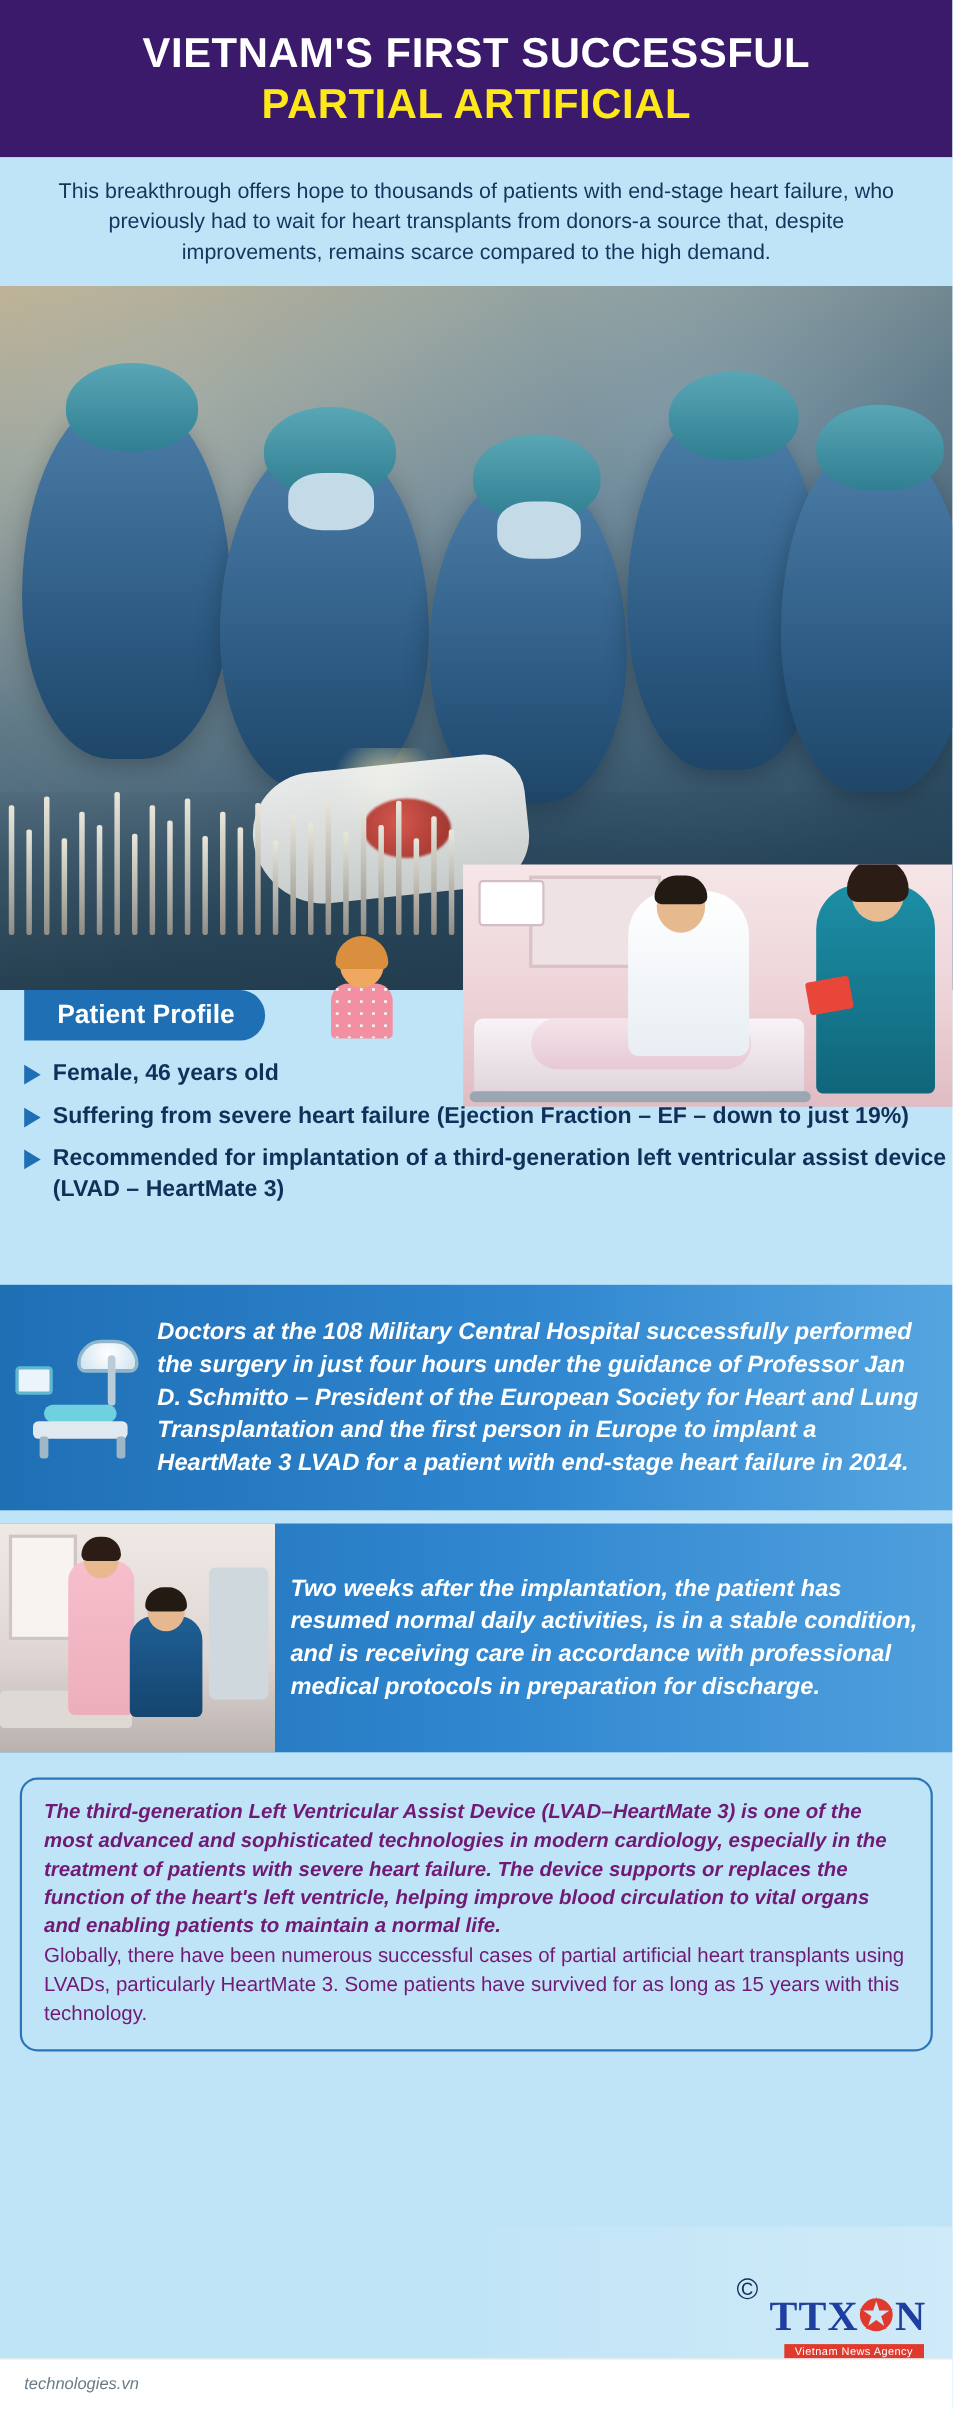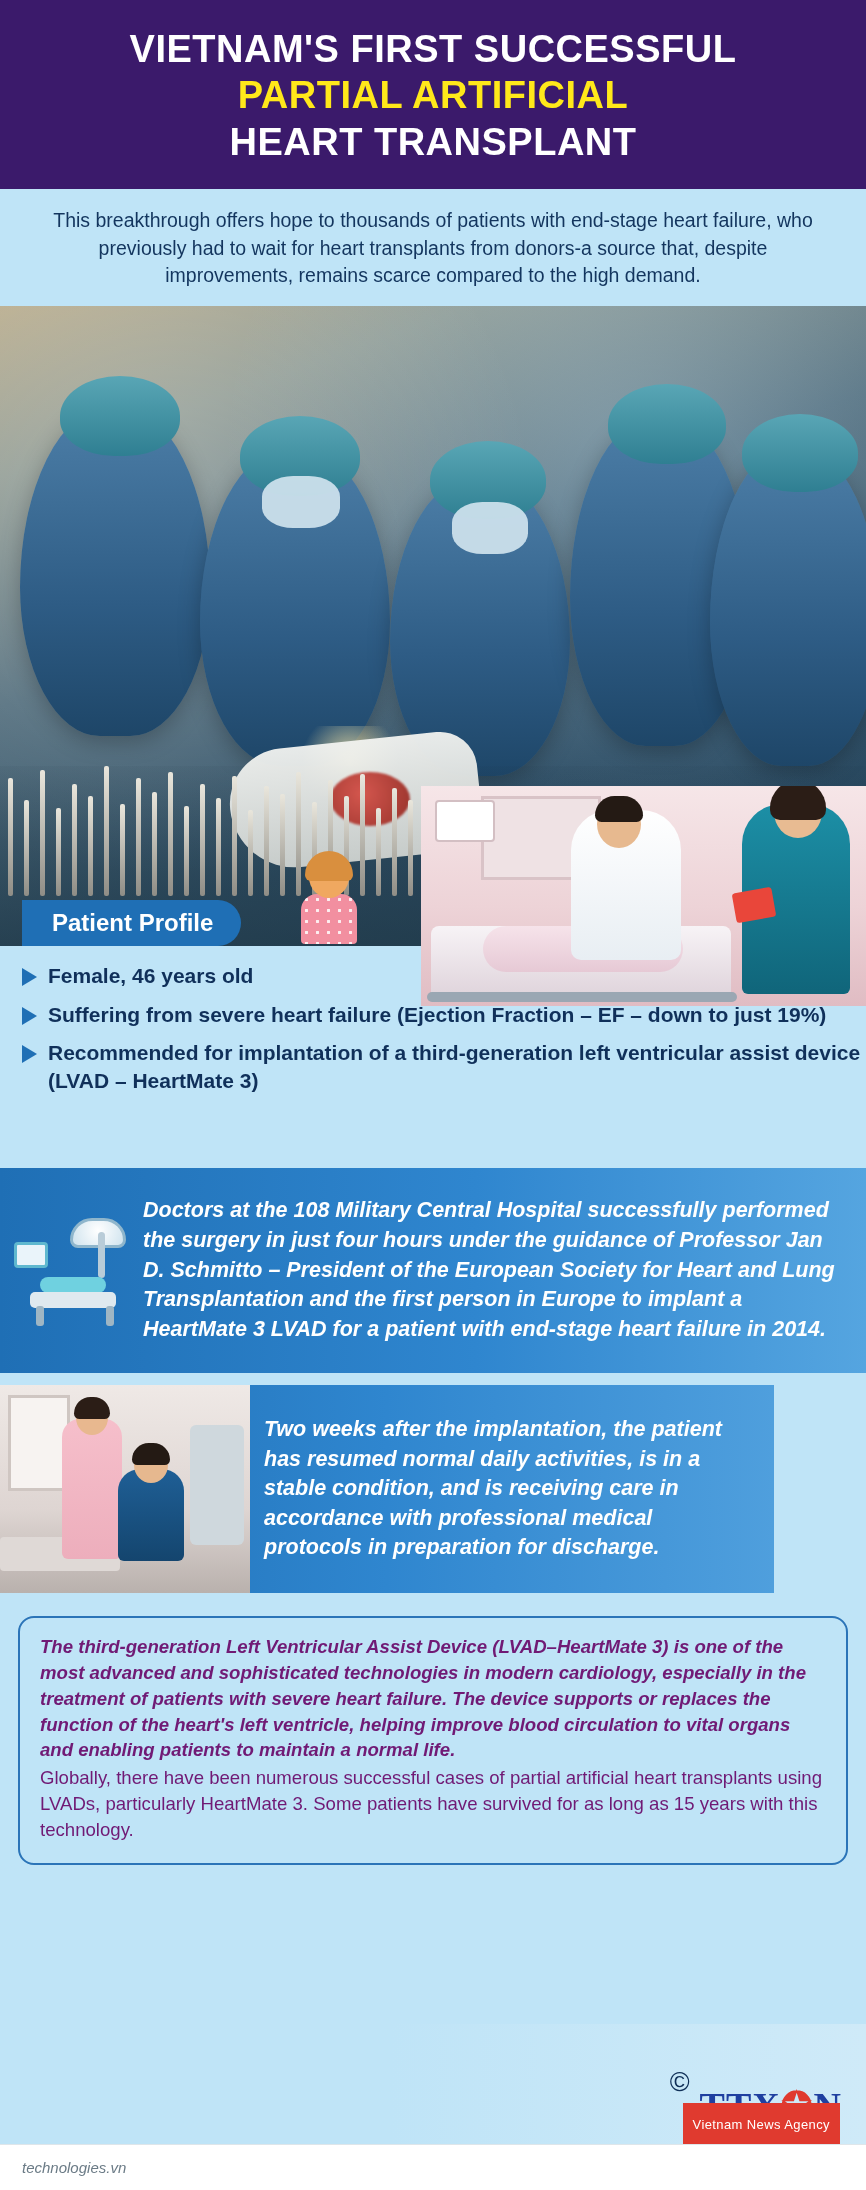--- a/index.html
+++ b/index.html
@@ -244,21 +244,21 @@
     font-size: 21.5px;
     line-height: 1.38;
     font-style: italic;
     font-weight: bold;
   }
 
   
   .panel-recovery {
     position: absolute;
     left: 0; top: 1385px;
-    width: 774px;
+    width: 866px;
     height: 208px;
     background: linear-gradient(90deg,#1f6fb5 0%, #2f86cf 50%, #4f9fdd 100%);
     display: flex;
     align-items: stretch;
   }
   .recovery-photo {
     position: relative;
     flex: 0 0 250px;
     overflow: hidden;
     background: linear-gradient(180deg,#ebe3e0,#cfc6c2);
@@ -308,22 +308,22 @@
     letter-spacing: 1px;
     font-family: "Liberation Serif", serif;
     margin-top: 48px;
   }
   .ttxvn .star { color: #e03a2f; }
   .agency {
     position: absolute;
     right: 26px; bottom: 44px;
     background: #e03a2f;
     color: #fff;
-    font-size: 13px;
-    padding: 14px 10px;
+    font-size: 10px;
+    padding: 2px 10px;
     letter-spacing: 0.4px;
   }
   .footer-bar {
     position: absolute;
     left: 0; bottom: 0;
     width: 866px; height: 46px;
     background: #ffffff;
     border-top: 1px solid #dfe6ea;
     display: flex;
     align-items: center;
@@ -337,21 +337,20 @@
 </style>
 </head>
 <body>
 
 <div class="page">
 
   <div class="header">
     <h1>
       <span class="line1">VIETNAM'S FIRST SUCCESSFUL</span><br>
       <span class="line2">PARTIAL ARTIFICIAL</span><br>
-      <span class="line3">HEART TRANSPLANT</span>
     </h1>
   </div>
 
   <div class="intro">This breakthrough offers hope to thousands of patients with end-stage heart failure, who previously had to wait for heart transplants from donors-a source that, despite improvements, remains scarce compared to the high demand.</div>
 
   <div class="hero">
     <div class="hero-bg"></div>
 
     <div class="surgeon" style="left:20px;  top:100px; width:190px; height:330px;"></div>
     <div class="cap" style="left:60px;  top:70px;  width:120px; height:80px;"></div>

